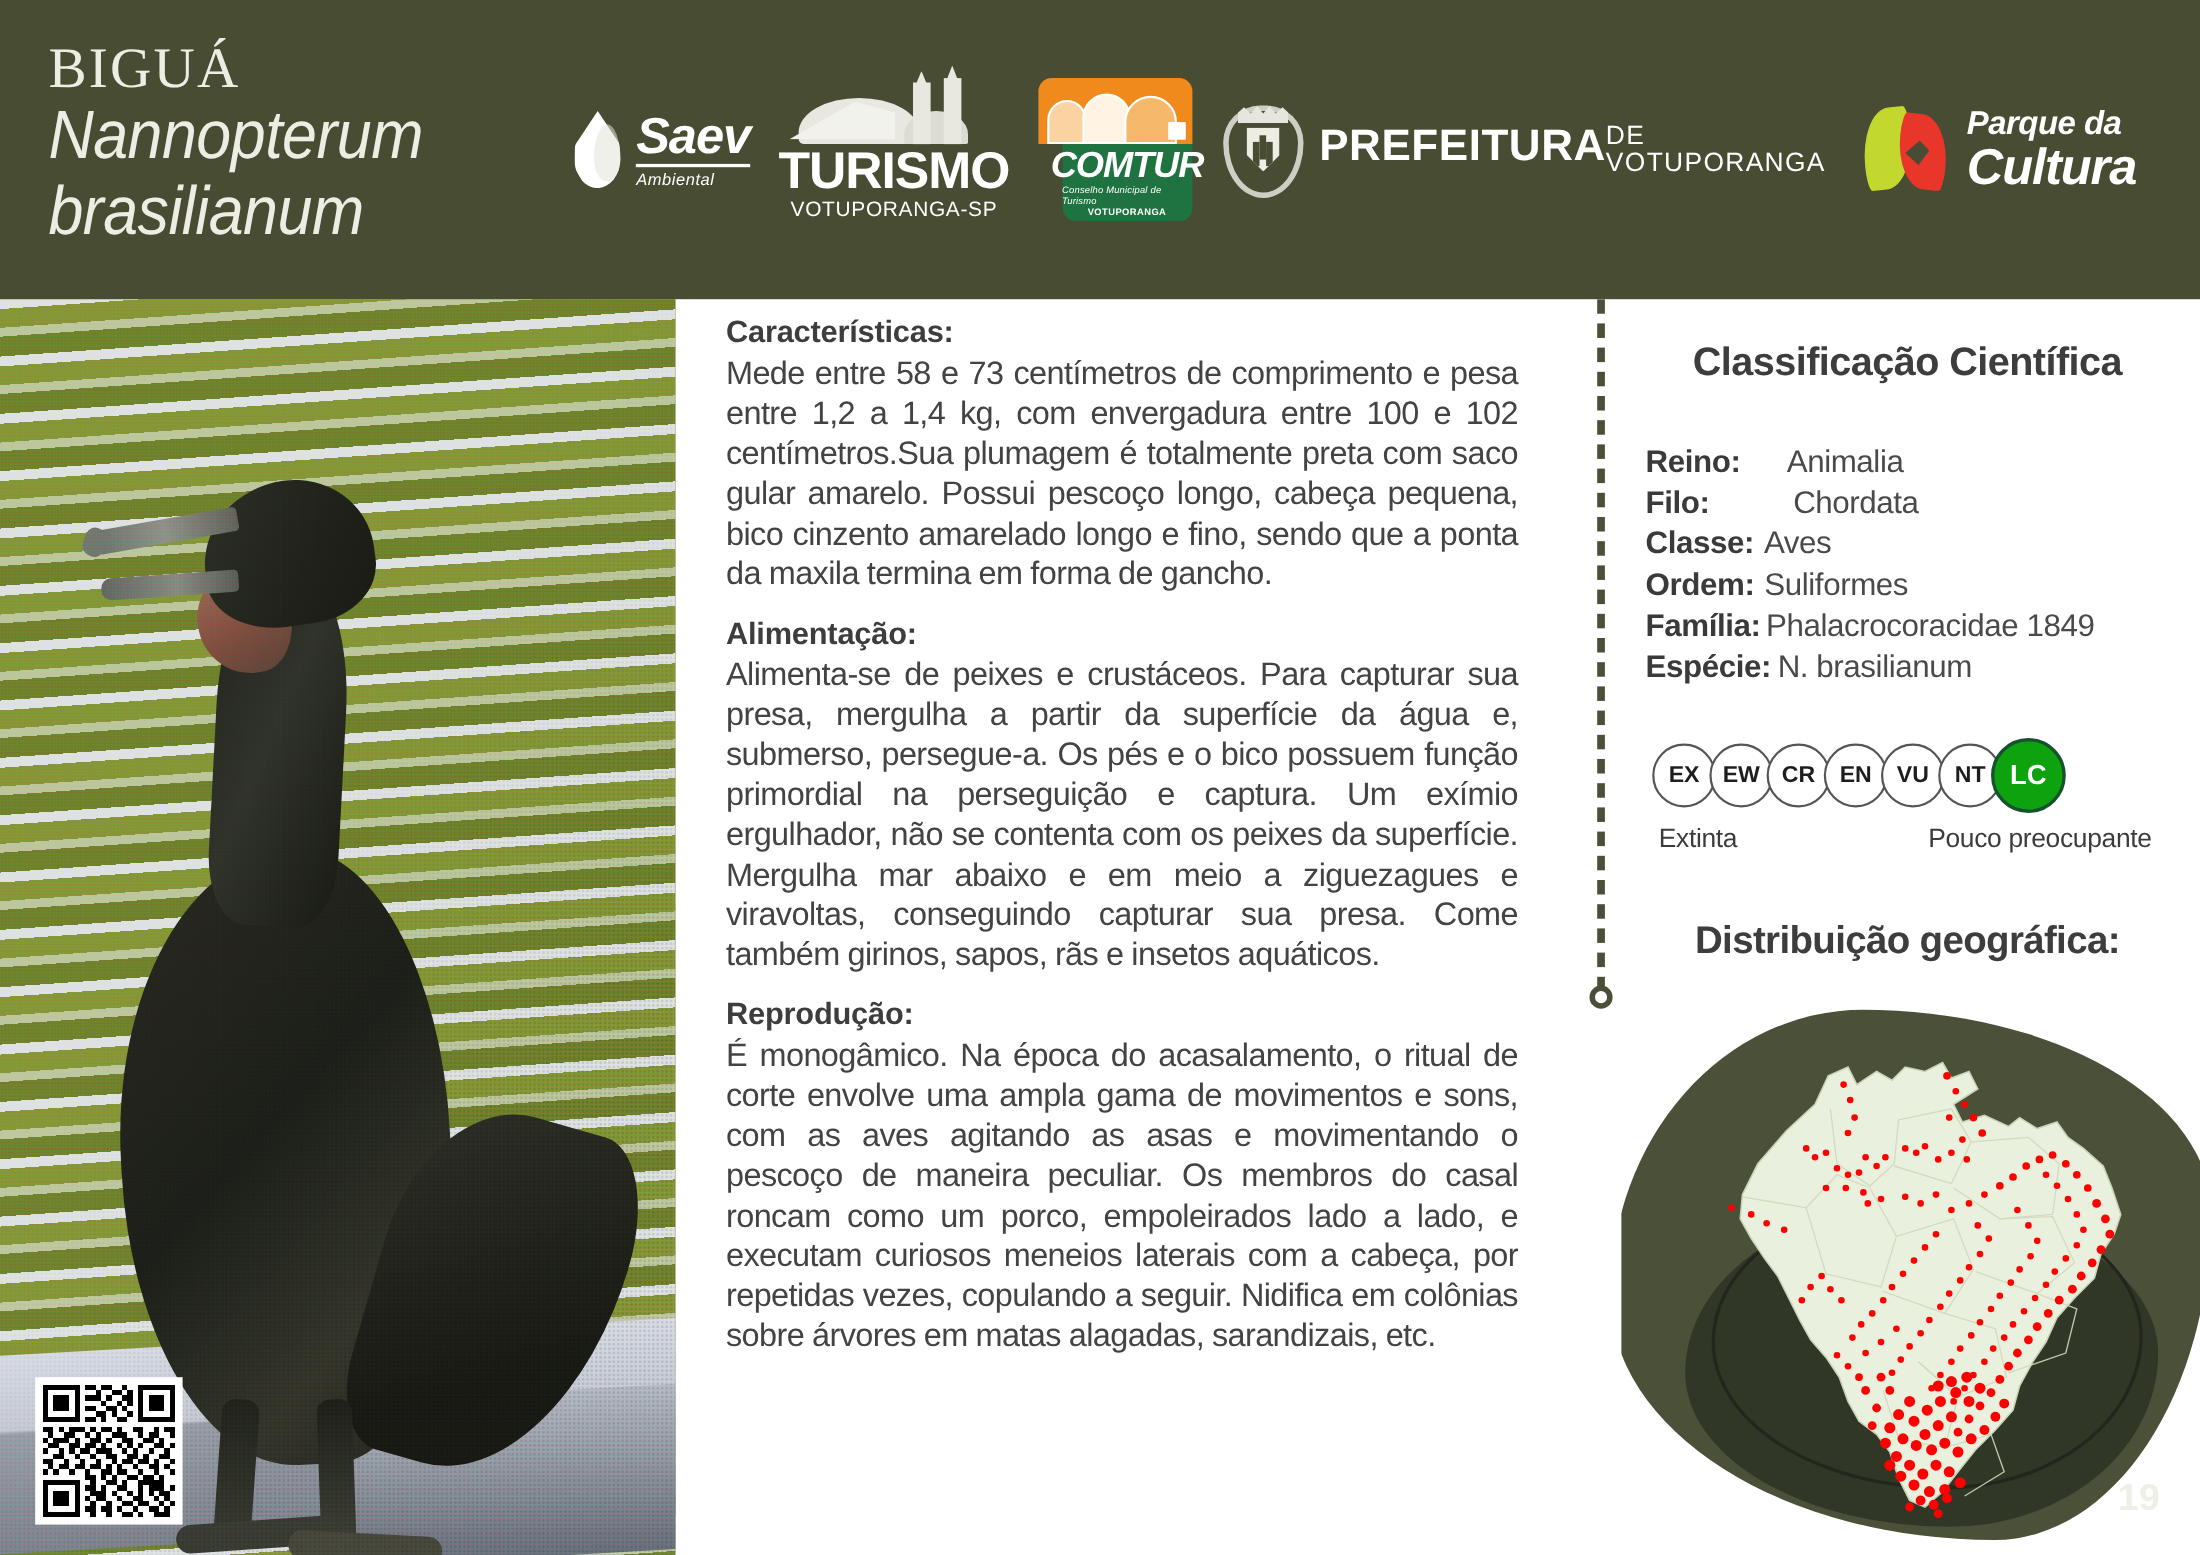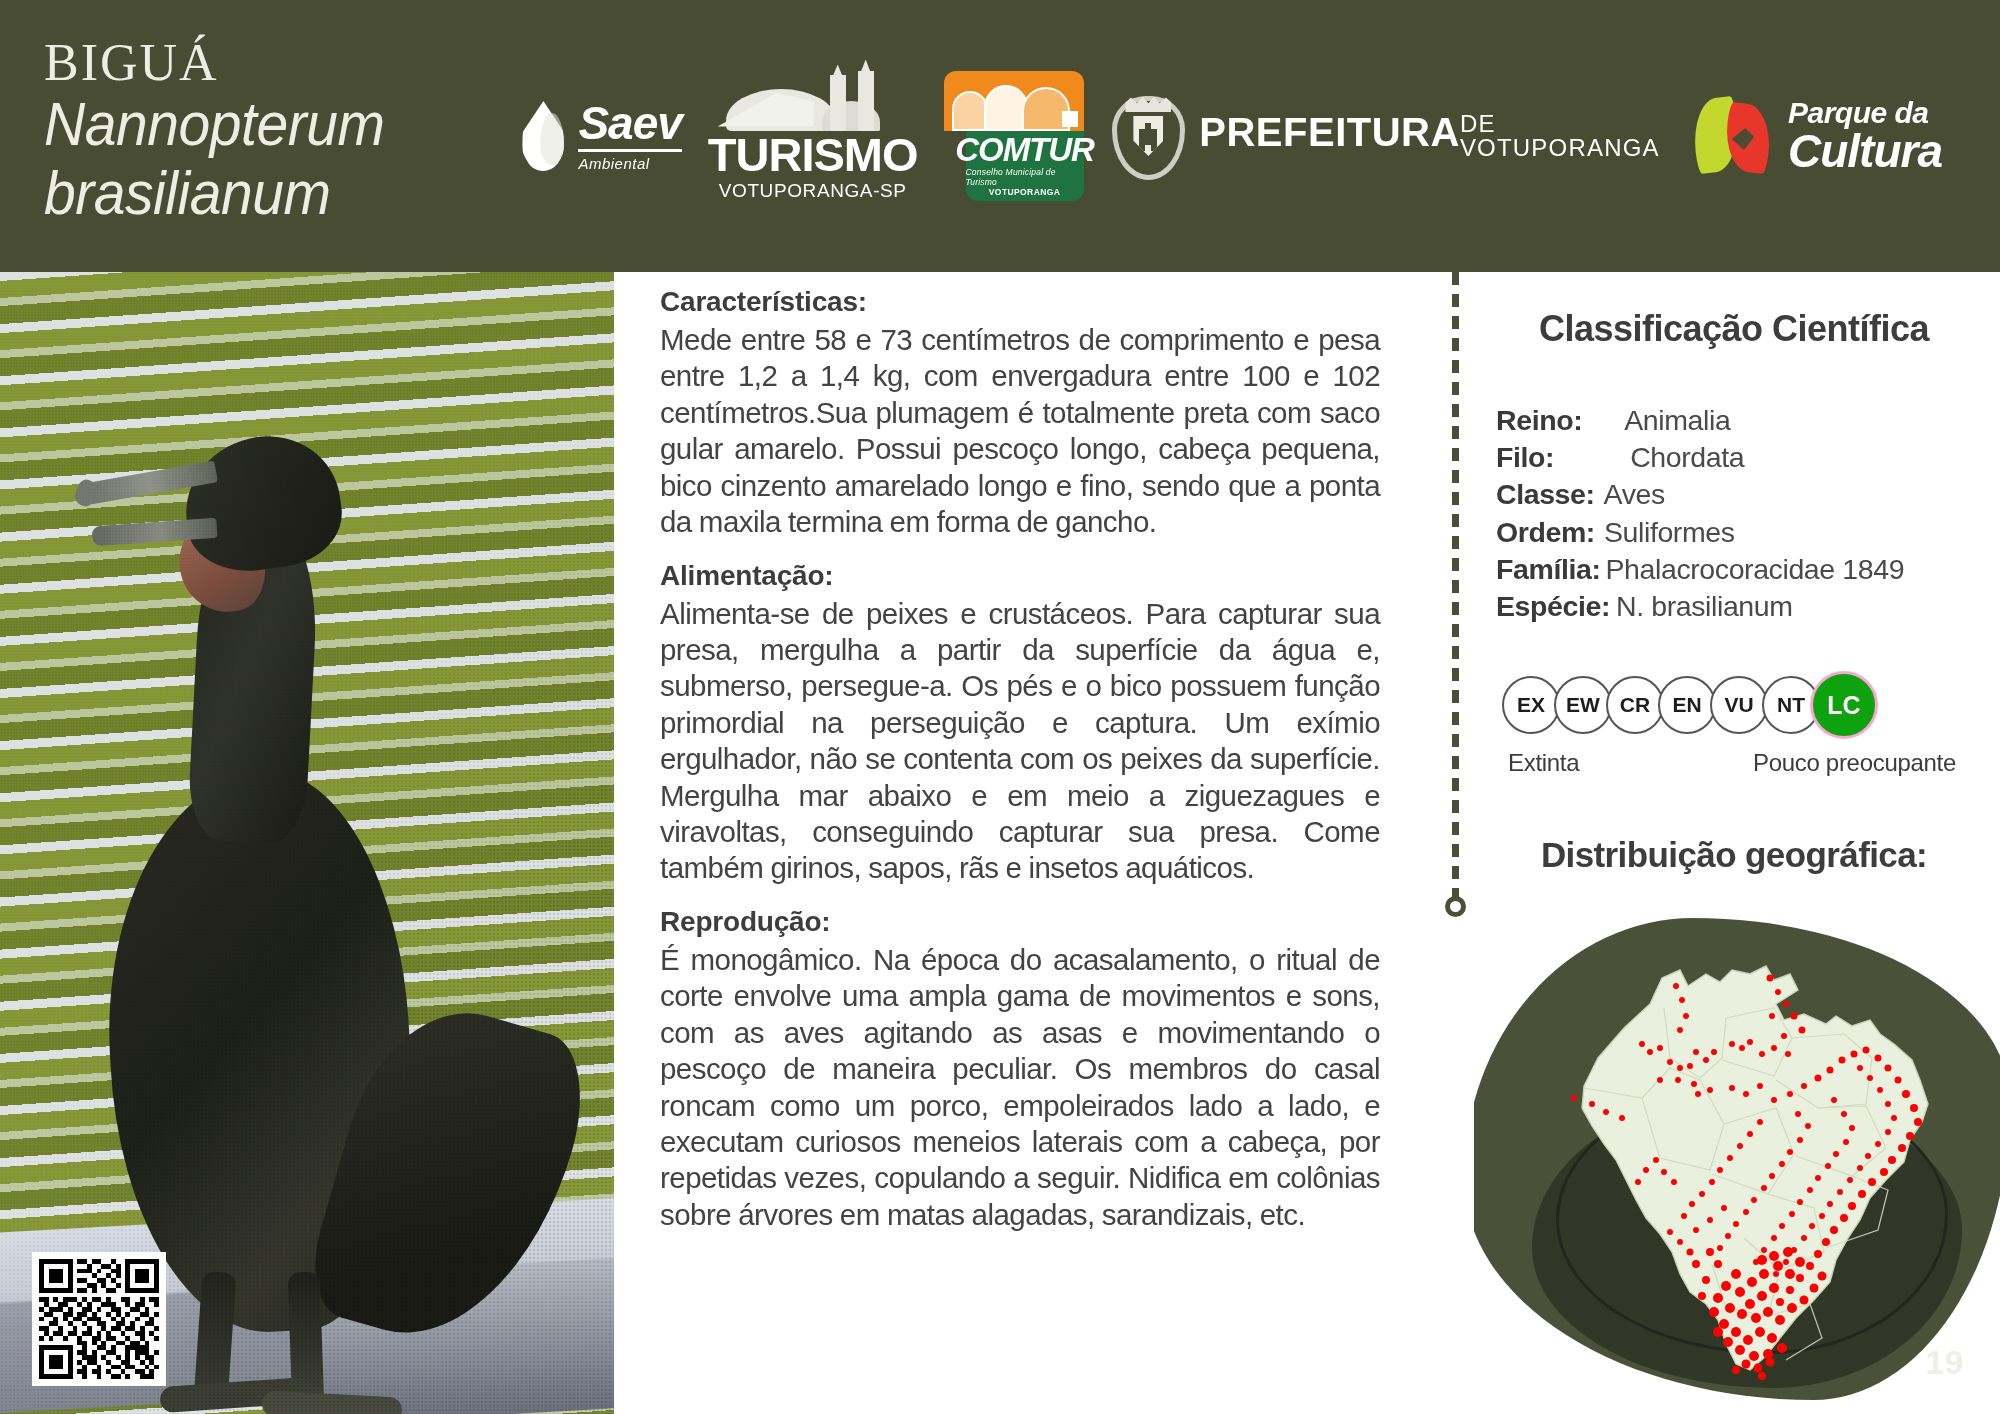--- a/index.html
+++ b/index.html
@@ -292,21 +292,21 @@
   .taxa-val { color:#4a4a4a; white-space:nowrap; }
 
   .iucn { margin-top:46px; display:flex; align-items:center; padding-left:34px; }
   .iucn-badge {
     width:58px; height:58px; border-radius:50%; border:2.4px solid #555;
     display:flex; align-items:center; justify-content:center;
     font-size:21px; font-weight:700; color:#1d1d1d; background:#fff;
     margin-right:-6px; position:relative;
   }
   .iucn-badge.active {
-    background:#0FA20F; border:3px solid #f9a8d4; color:#fff; width:68px; height:68px;
+    background:#0FA20F; border:3px solid #14532d; color:#fff; width:68px; height:68px;
     font-size:25px; z-index:3; margin-left:-4px;
   }
   .iucn-labels {
     display:flex; justify-content:space-between; padding:10px 44px 0 40px;
     font-size:24px; color:#3c3c3c; letter-spacing:-.3px;
   }
 
   .geo-title {
     margin-top:58px; text-align:center; font-size:35px; font-weight:700; color:#3d3d3d;
     letter-spacing:-.6px;

